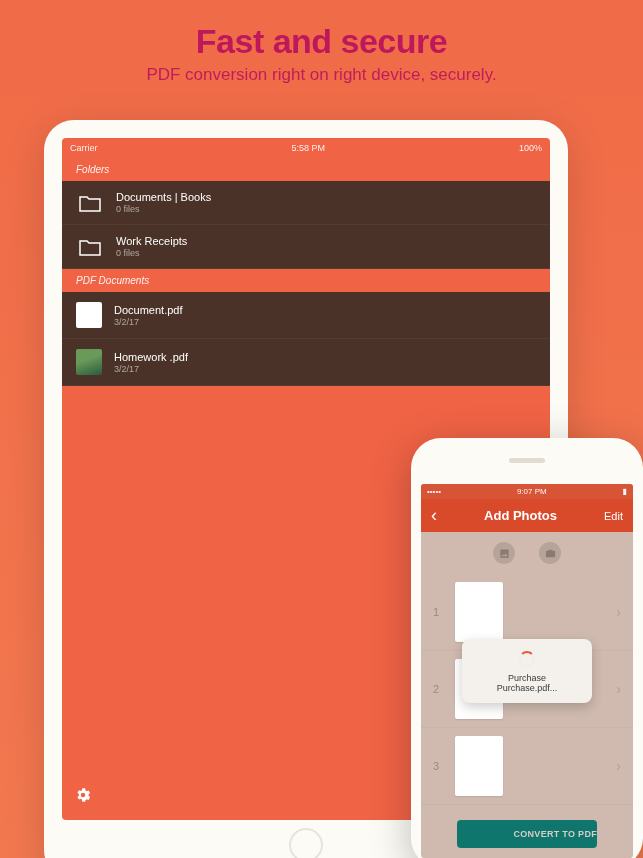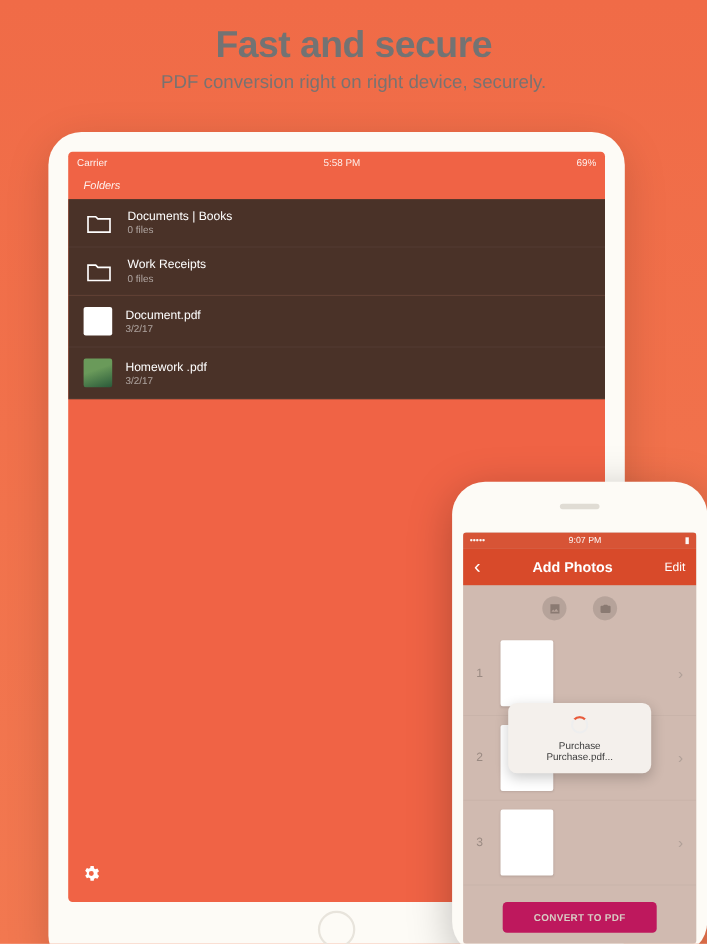--- a/index.html
+++ b/index.html
@@ -3,21 +3,21 @@
 <meta charset="utf-8">
 <style>
 * { margin: 0; padding: 0; box-sizing: border-box; }
 body {
   width: 643px; height: 858px;
   background: linear-gradient(180deg, #f06b47 0%, #f27850 100%);
   font-family: -apple-system, BlinkMacSystemFont, "Helvetica Neue", Arial, sans-serif;
   overflow: hidden;
   position: relative;
 }
-.hero { text-align: center; padding: 22px 34px 12px; color: #737373; }
+.hero { text-align: center; padding: 22px 34px 12px; color: #be185d; }
 .hero h1 { font-size: 34px; font-weight: 700; letter-spacing: -0.5px; }
 .hero p { font-size: 17px; font-weight: 400; margin-top: 4px; opacity: 0.95; }
 
 
 .ipad {
   position: absolute;
   left: 44px; top: 120px;
   width: 524px; height: 760px;
   background: #fdfbf6;
   border-radius: 30px;
@@ -88,22 +88,22 @@
 .iphone .ph-nav .title { font-weight:700; font-size:13px; }
 .iphone .ph-icons { display:flex; justify-content:center; gap:24px; padding:10px 0; }
 .iphone .ph-icons .mini { width:22px; height:22px; border-radius:50%; background:rgba(0,0,0,0.12); display:flex; align-items:center; justify-content:center; }
 .iphone .ph-icons svg { width:11px; height:11px; fill:#8a7a72; }
 .ph-list { flex:1; overflow:hidden; }
 .ph-row { display:flex; align-items:center; padding:8px 12px; gap:12px; border-bottom:1px solid rgba(0,0,0,0.03); }
 .ph-row .num { color:#9a8a82; font-size:11px; width:10px; }
 .ph-row .pthumb { width:48px; height:60px; background:#fff; border-radius:2px; box-shadow:0 1px 2px rgba(0,0,0,0.1); }
 .ph-row .chev { margin-left:auto; color:#b0a098; font-size:14px; }
 .convert-btn {
-  margin:8px auto 10px; width:140px; text-align:center;
-  background:#be185d; color:#d8ccc4; font-size:9px; font-weight:600;
+  margin:8px auto 10px; width:140px; text-align:right;
+  background:#0f766e; color:#d8ccc4; font-size:9px; font-weight:600;
   padding:9px 0; border-radius:4px; letter-spacing:0.3px;
 }
 .toast {
   position:absolute; top:50%; left:50%; transform:translate(-50%,-50%);
   background:#f4f0ec; border-radius:8px; padding:12px 16px 10px;
   text-align:center; box-shadow:0 4px 12px rgba(0,0,0,0.2);
   width:130px;
 }
 .toast .spinner { width:16px; height:16px; border:2px solid #eee; border-top-color:#e85a3a; border-radius:50%; margin:0 auto 6px; }
 .toast .msg { font-size:9px; color:#3a3a3a; }
@@ -114,21 +114,21 @@
 <div class="hero">
   <h1>Fast and secure</h1>
   <p>PDF conversion right on right device, securely.</p>
 </div>
 
 <div class="ipad">
   <div class="bezel">
     <div class="statusbar">
       <span>Carrier</span>
       <span>5:58 PM</span>
-      <span class="right">69%</span>
+      <span class="right">100%</span>
     </div>
 
 
     <div class="section-h">Folders</div>
     <div class="list">
       <div class="row">
         <div class="icon folder">
             <svg viewBox="0 0 24 20">
               <path d="M2 4h7l2 2h11v12H2z"></path>
             </svg>
@@ -144,20 +144,21 @@
               <path d="M2 4h7l2 2h11v12H2z"></path>
             </svg>
           </div>
         <div class="meta">
           <span class="title">Work Receipts</span>
           <span class="sub">0 files</span>
         </div>
       </div>
     </div>
 
+    <div class="section-h">PDF Documents</div>
     <div class="list">
       <div class="row">
         <div class="thumb"></div>
         <div class="meta">
           <span class="title">Document.pdf</span>
           <span class="sub">3/2/17</span>
         </div>
       </div>
       <div class="row">
         <div class="thumb photo"></div>

